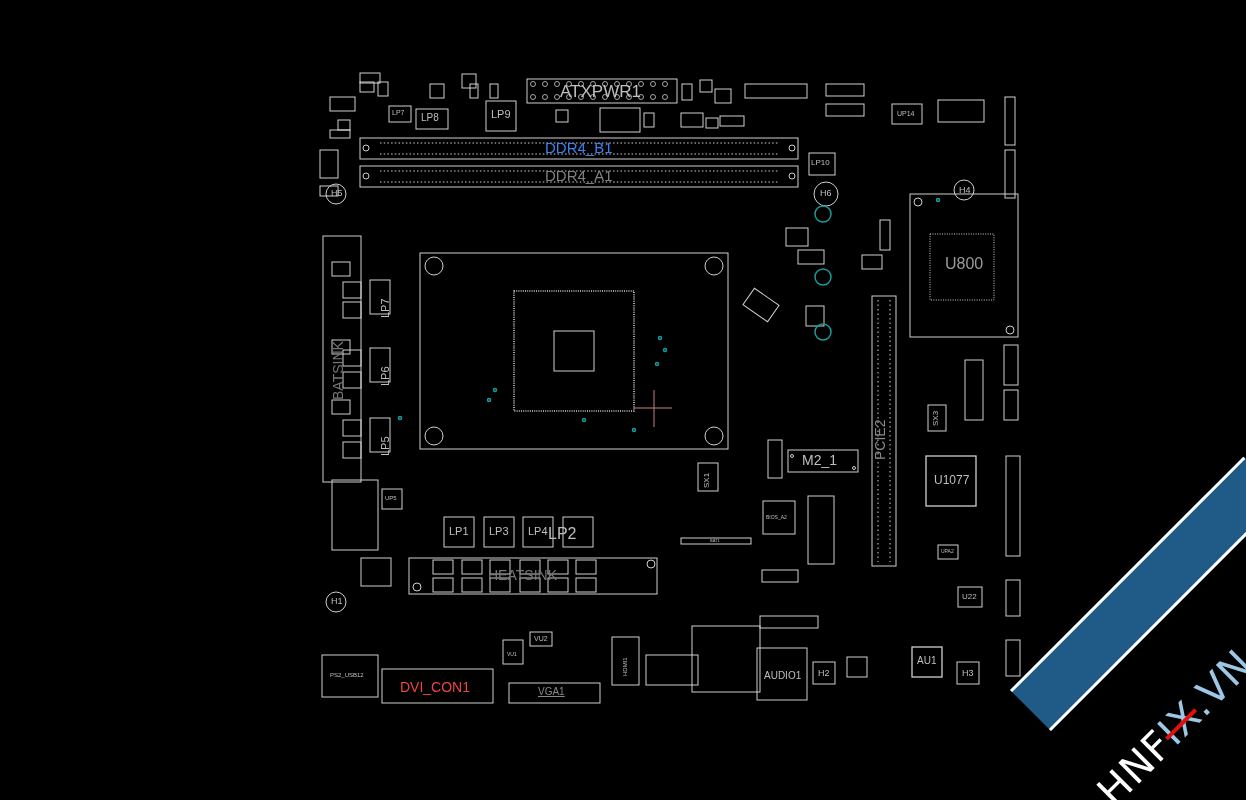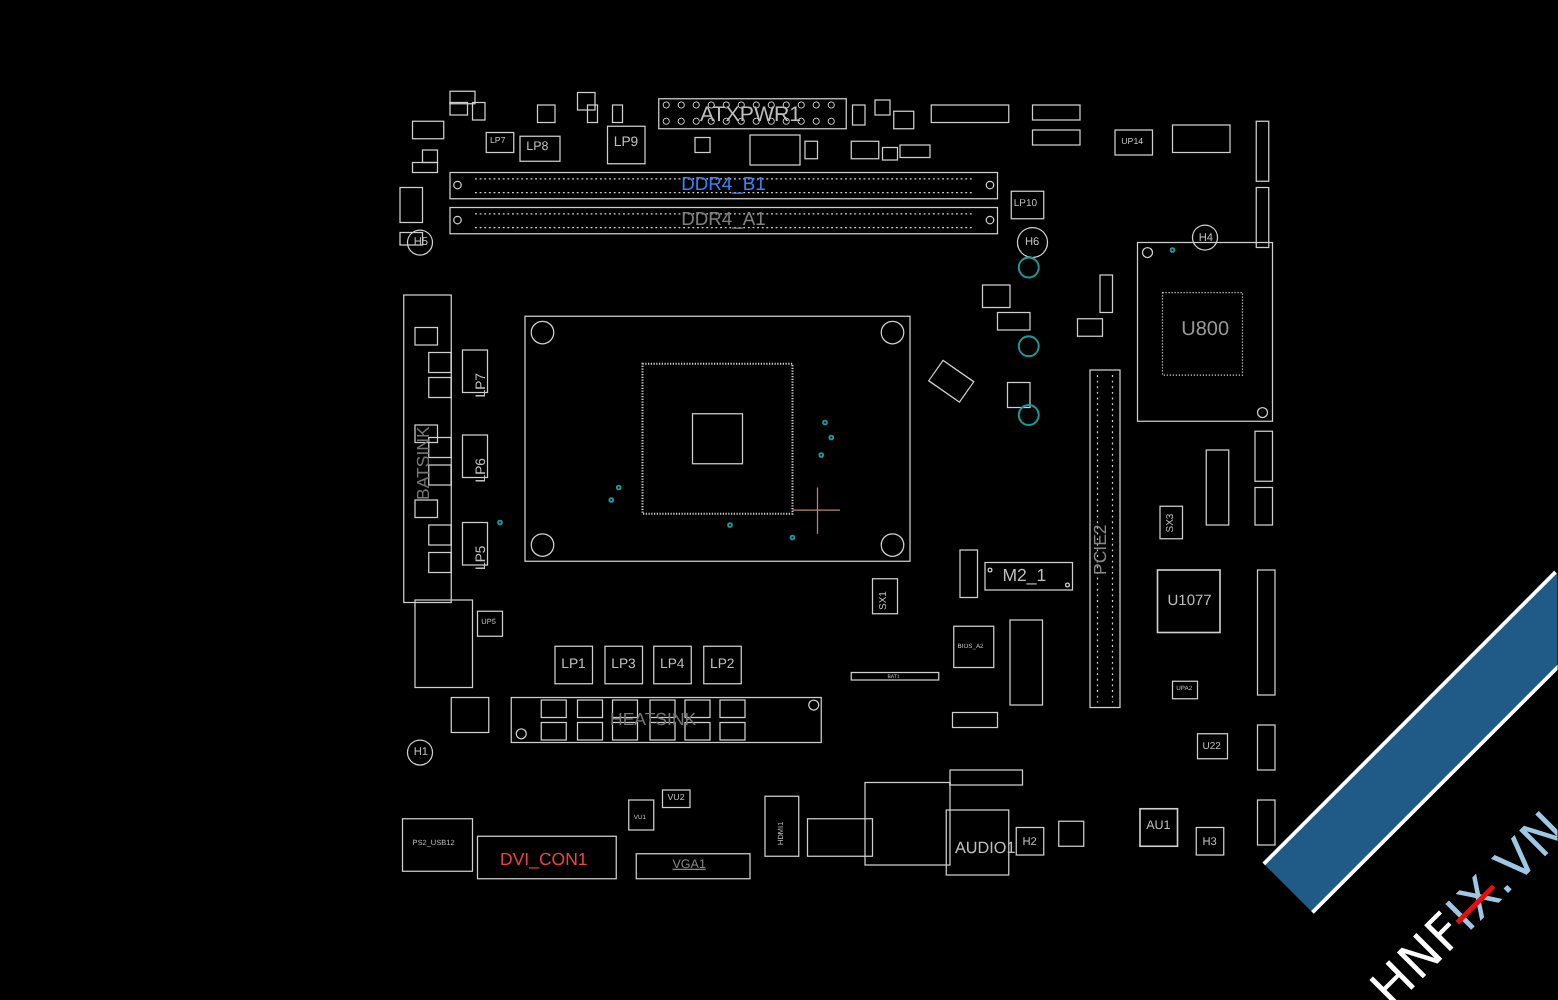--- a/index.html
+++ b/index.html
@@ -238,33 +238,33 @@
 <div class="lbl" style="left:811px;top:158px;font-size:8px;">LP10</div>
 <div class="lbl" style="left:945px;top:255px;font-size:16px;color:#999;">U800</div>
 <div class="lbl" style="left:369px;top:288px;font-size:11px;transform:rotate(-90deg);transform-origin:20px 10px;">LP7</div>
 <div class="lbl" style="left:369px;top:356px;font-size:11px;transform:rotate(-90deg);transform-origin:20px 10px;">LP6</div>
 <div class="lbl" style="left:369px;top:426px;font-size:11px;transform:rotate(-90deg);transform-origin:20px 10px;">LP5</div>
 <div class="lbl" style="left:290px;top:340px;font-size:14px;color:#777;transform:rotate(-90deg);transform-origin:50px 10px;">BATSINK</div>
 <div class="lbl" style="left:385px;top:495px;font-size:6px;">UP5</div>
 <div class="lbl" style="left:449px;top:525px;font-size:11px;">LP1</div>
 <div class="lbl" style="left:489px;top:525px;font-size:11px;">LP3</div>
 <div class="lbl" style="left:528px;top:525px;font-size:11px;">LP4</div>
-<div class="lbl" style="left:568px;top:525px;font-size:11px;">LP2</div>
+<div class="lbl" style="left:548px;top:525px;font-size:16px;">LP2</div>
 <div class="lbl" style="left:488px;top:567px;font-size:14px;color:#777;">HEATSINK</div>
 <div class="lbl" style="left:802px;top:452px;font-size:14px;">M2_1</div>
 <div class="lbl" style="left:852px;top:420px;font-size:14px;color:#888;transform:rotate(-90deg);transform-origin:30px 10px;">PCIE2</div>
 <div class="lbl" style="left:934px;top:473px;font-size:12px;">U1077</div>
 <div class="lbl" style="left:929px;top:412px;font-size:8px;transform:rotate(-90deg);transform-origin:8px 6px;">SX3</div>
 <div class="lbl" style="left:700px;top:474px;font-size:8px;transform:rotate(-90deg);transform-origin:8px 6px;">SX1</div>
 <div class="lbl" style="left:766px;top:514px;font-size:5px;">BIOS_A2</div>
 <div class="lbl" style="left:710px;top:538px;font-size:4px;">BAT1</div>
 <div class="lbl" style="left:941px;top:548px;font-size:5px;">UPA2</div>
 <div class="lbl" style="left:962px;top:592px;font-size:8px;">U22</div>
 <div class="lbl" style="left:917px;top:655px;font-size:10px;">AU1</div>
-<div class="lbl" style="left:764px;top:670px;font-size:13px;">AUDIO1</div>
+<div class="lbl" style="left:764px;top:670px;font-size:10px;">AUDIO1</div>
 <div class="lbl" style="left:330px;top:672px;font-size:6px;">PS2_USB12</div>
 <div class="lbl" style="left:400px;top:679px;font-size:14px;color:#ef4444;">DVI_CON1</div>
 <div class="lbl" style="left:538px;top:686px;font-size:10px;color:#888;text-decoration:underline;">VGA1</div>
 <div class="lbl" style="left:610px;top:656px;font-size:6px;transform:rotate(-90deg);transform-origin:16px 4px;">HDMI1</div>
 <div class="lbl" style="left:534px;top:635px;font-size:7px;">VU2</div>
 <div class="lbl" style="left:507px;top:651px;font-size:5px;">VU1</div>
 <div class="lbl" style="left:331px;top:188px;font-size:9px;">H5</div>
 <div class="lbl" style="left:820px;top:188px;font-size:9px;">H6</div>
 <div class="lbl" style="left:959px;top:185px;font-size:9px;">H4</div>
 <div class="lbl" style="left:331px;top:596px;font-size:9px;">H1</div>

